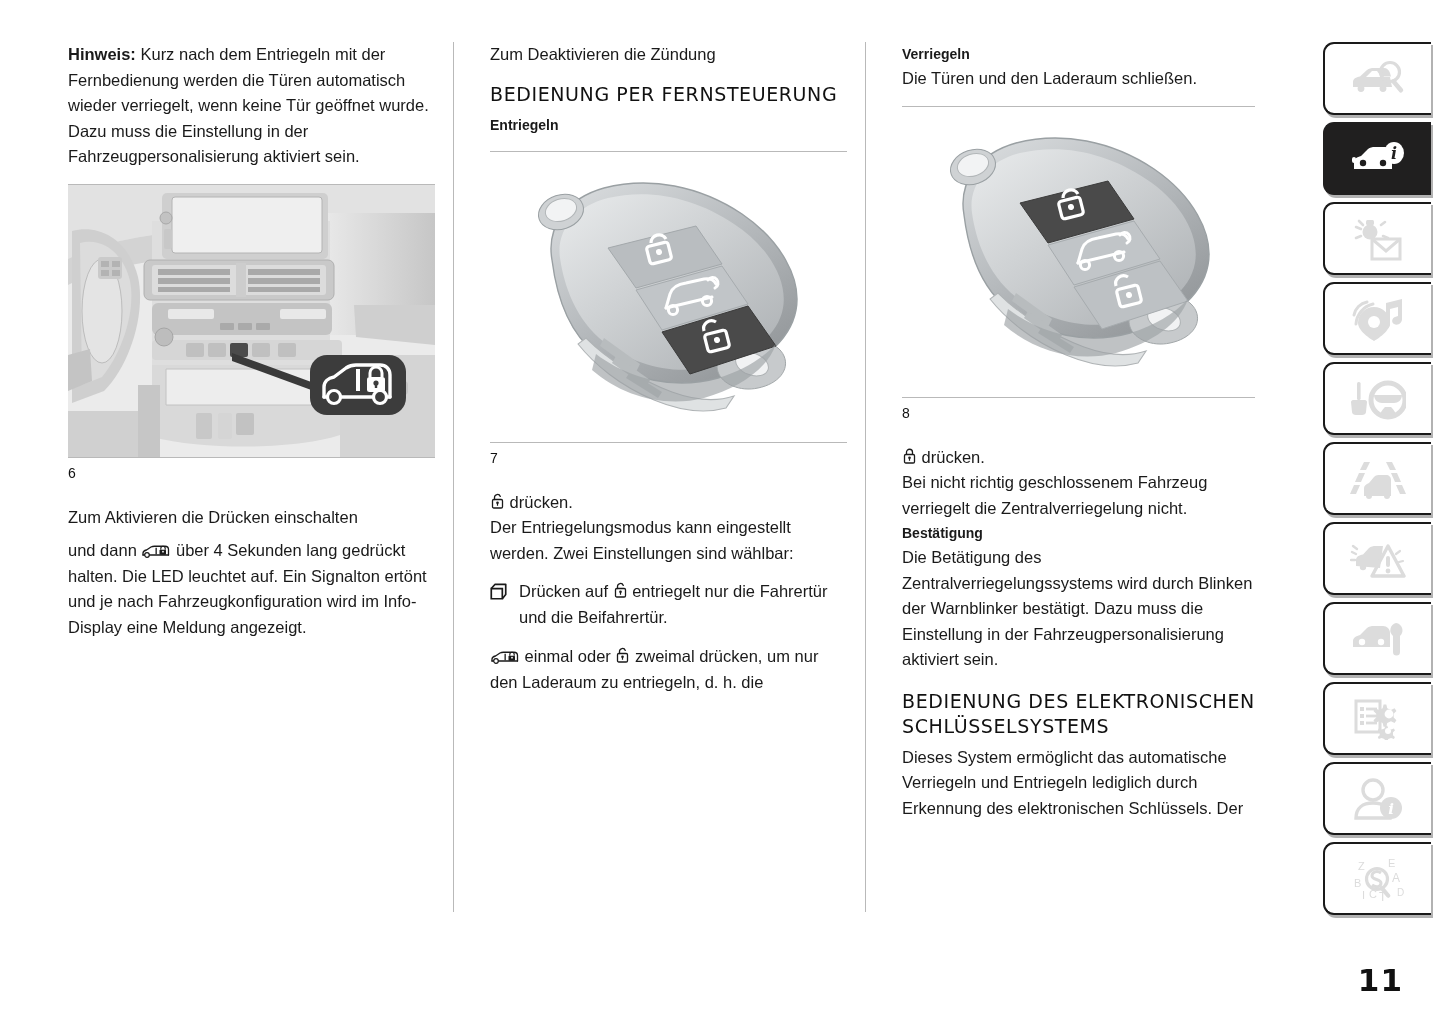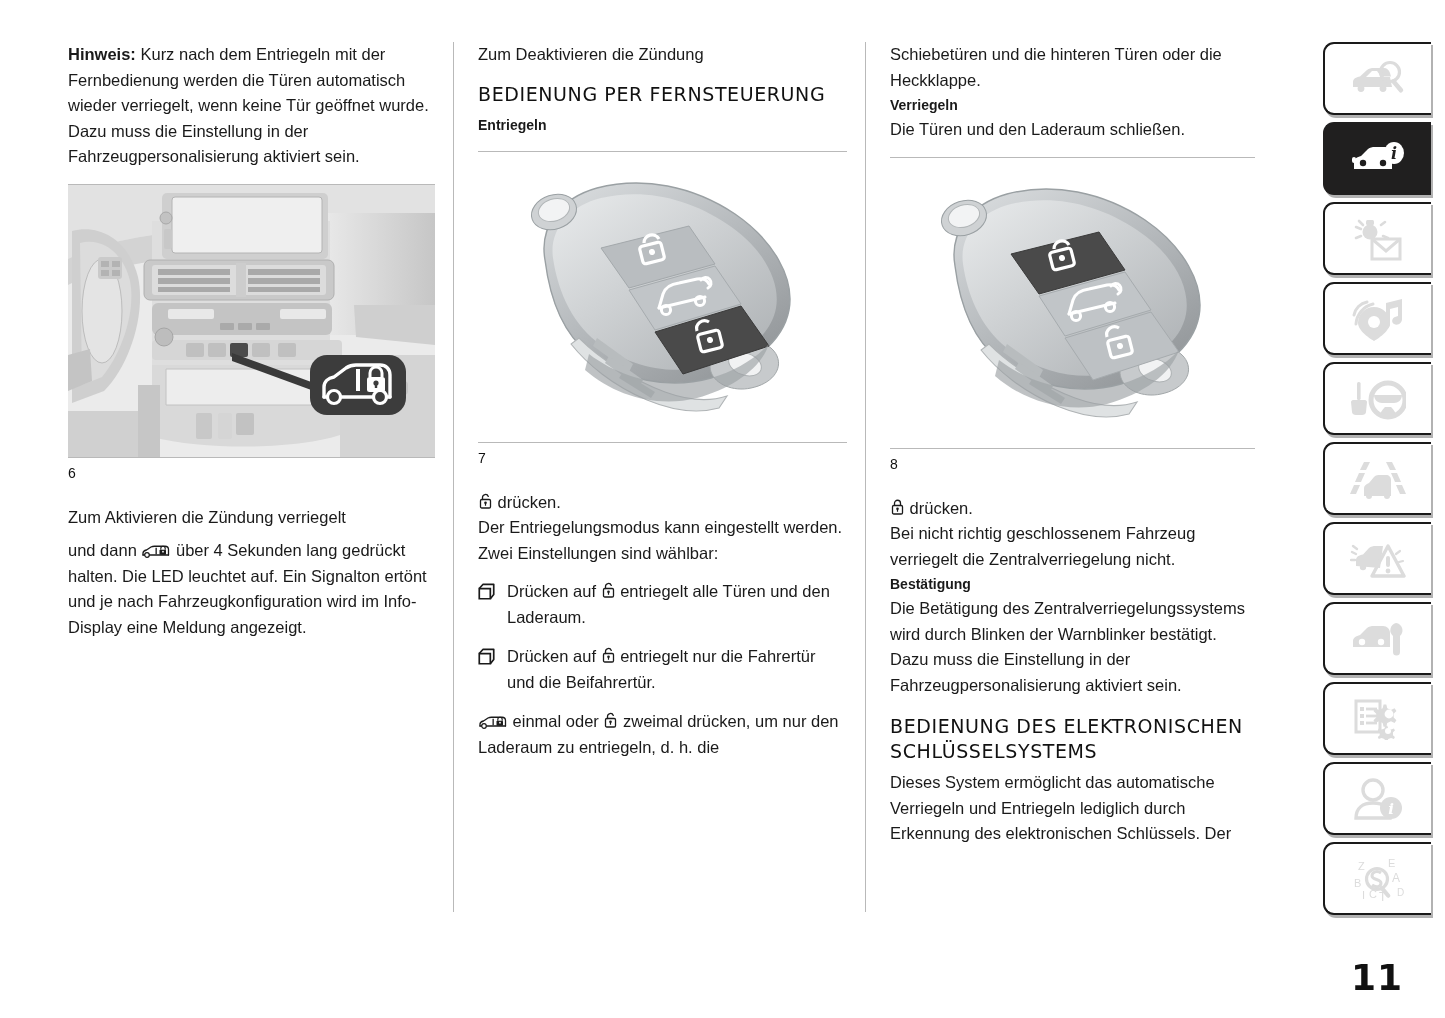--- a/index.html
+++ b/index.html
@@ -17,21 +17,21 @@
     position: absolute;
     left: 68px; top: 42px;
     width: 1205px; height: 870px;
     display: flex;
   }
   .col {
     width: 385px;
     position: relative;
     padding-right: 18px;
   }
-  .col + .col { padding-left: 24px; border-left: 1px solid #b9b9b9; }
+  .col + .col { padding-left: 36px; border-left: 1px solid #b9b9b9; }
   .col.c2 { width: 412px; }
   .col.c3 { width: 408px; }
 
   p, .h2, .h3 { font-size: 16.5px; line-height: 25.5px; }
   p { margin: 0; }
   .para { margin-bottom: 0; }
 
   .h2 {
     font-family: "DejaVu Sans", sans-serif;
     font-weight: 400;
@@ -108,21 +108,21 @@
   .tab.active { background: #201f1f; border-color: #201f1f; }
   .tab svg { display: block; }
   .tab .glyph { fill: #dcdcdc; }
   .tab.active .glyph { fill: #ffffff; }
 
   .pagenum {
     position: absolute;
     right: 42px; bottom: 20px;
     font-family: "DejaVu Sans", sans-serif;
     font-weight: 700;
-    font-size: 36px;
+    font-size: 31px;
     color: #111;
     letter-spacing: 1px;
   }
 </style>
 </head>
 <body>
 
 <div class="page">
 
   <div class="columns">
@@ -238,21 +238,21 @@
                   <rect x="306.8" y="198" width="2.4" height="5" fill="#3c3c3c"></rect>
                 </g>
               </g>
             </svg>
           </div>
         </div>
         <div class="fig-rule"></div>
         <div class="fig-cap">6</div>
       </div>
 
-      <p class="para" style="margin-top:22px">Zum Aktivieren die Zündung verriegelt</p>
+      <p class="para" style="margin-top:22px">Zum Aktivieren die Drücken einschalten</p>
       <p class="para" style="margin-top:8px"><span>und dann </span><span class="ico ico-carlock"><svg viewBox="0 0 60 30">
               <g fill="none" stroke="#1a1a1a" stroke-width="2.6" stroke-linejoin="round" stroke-linecap="round">
                 <path d="M4 22 L4 18 C4 15 7 13 11 12 L20 6 C22 5 24 4.5 27 4.5 L48 4.5 C52 4.5 55 7 55 11 L55 22"></path>
                 <path d="M4 22 H55"></path>
               </g>
               <circle cx="12" cy="22" r="4.6" fill="#fff" stroke="#1a1a1a" stroke-width="2.4"></circle>
               <rect x="29" y="7.5" width="2.6" height="13" fill="#1a1a1a"></rect>
               <rect x="37" y="11.5" width="13" height="10" rx="1.6" fill="#1a1a1a"></rect>
               <path d="M39.6 11.5 v-2.6 a4.4 4.4 0 0 1 8.8 0 v2.6" fill="none" stroke="#1a1a1a" stroke-width="2.2"></path>
               <circle cx="44" cy="15.4" r="1.8" fill="#fff"></circle>
@@ -350,33 +350,20 @@
           <span class="cube">
               <svg viewBox="0 0 20 20">
                 <path d="M1.5 6.5 H14.5 V18.5 H1.5 Z" fill="none" stroke="#1a1a1a" stroke-width="2"></path>
                 <path d="M1.5 6.5 L6 1.5 H18.5 V13.5 L14.5 18.5" fill="none" stroke="#1a1a1a" stroke-width="2" stroke-linejoin="round"></path>
               </svg>
             </span><span>Drücken auf </span><span class="ico ico-unlock"><svg viewBox="0 0 30 38">
                 <rect x="5" y="15" width="20" height="17" rx="2.6" fill="none" stroke="#1a1a1a" stroke-width="2.6"></rect>
                 <path d="M9 15 v-4 a6 6 0 0 1 11.6 -2.2" fill="none" stroke="#1a1a1a" stroke-width="2.6" stroke-linecap="round"></path>
                 <circle cx="15" cy="21.5" r="2.6" fill="#1a1a1a"></circle>
                 <rect x="13.8" y="21.5" width="2.4" height="6" fill="#1a1a1a"></rect>
-              </svg></span><span> entriegelt alle Türen und den Laderaum.</span>
-        </li>
-        <li>
-          <span class="cube">
-              <svg viewBox="0 0 20 20">
-                <path d="M1.5 6.5 H14.5 V18.5 H1.5 Z" fill="none" stroke="#1a1a1a" stroke-width="2"></path>
-                <path d="M1.5 6.5 L6 1.5 H18.5 V13.5 L14.5 18.5" fill="none" stroke="#1a1a1a" stroke-width="2" stroke-linejoin="round"></path>
-              </svg>
-            </span><span>Drücken auf </span><span class="ico ico-unlock"><svg viewBox="0 0 30 38">
-                <rect x="5" y="15" width="20" height="17" rx="2.6" fill="none" stroke="#1a1a1a" stroke-width="2.6"></rect>
-                <path d="M9 15 v-4 a6 6 0 0 1 11.6 -2.2" fill="none" stroke="#1a1a1a" stroke-width="2.6" stroke-linecap="round"></path>
-                <circle cx="15" cy="21.5" r="2.6" fill="#1a1a1a"></circle>
-                <rect x="13.8" y="21.5" width="2.4" height="6" fill="#1a1a1a"></rect>
               </svg></span><span> entriegelt nur die Fahrertür und die Beifahrertür.</span>
         </li>
       </ul>
 
       <p class="para" style="margin-top:5px"><span class="ico ico-carlock"><svg viewBox="0 0 60 30">
               <g fill="none" stroke="#1a1a1a" stroke-width="2.6" stroke-linejoin="round" stroke-linecap="round">
                 <path d="M4 22 L4 18 C4 15 7 13 11 12 L20 6 C22 5 24 4.5 27 4.5 L48 4.5 C52 4.5 55 7 55 11 L55 22"></path>
                 <path d="M4 22 H55"></path>
               </g>
               <circle cx="12" cy="22" r="4.6" fill="#fff" stroke="#1a1a1a" stroke-width="2.4"></circle>
@@ -387,21 +374,20 @@
             </svg></span><span> einmal oder </span><span class="ico ico-unlock"><svg viewBox="0 0 30 38">
               <rect x="5" y="15" width="20" height="17" rx="2.6" fill="none" stroke="#1a1a1a" stroke-width="2.6"></rect>
               <path d="M9 15 v-4 a6 6 0 0 1 11.6 -2.2" fill="none" stroke="#1a1a1a" stroke-width="2.6" stroke-linecap="round"></path>
               <circle cx="15" cy="21.5" r="2.6" fill="#1a1a1a"></circle>
               <rect x="13.8" y="21.5" width="2.4" height="6" fill="#1a1a1a"></rect>
             </svg></span><span> zweimal drücken, um nur den Laderaum zu entriegeln, d. h. die</span></p>
     </div>
 
     <div class="col c3">
 
-      <p class="para">Schiebetüren und die hinteren Türen oder die Heckklappe.</p>
       <div class="h3">Verriegeln</div>
       <p class="para">Die Türen und den Laderaum schließen.</p>
 
       <div class="figure">
         <div class="fig-rule"></div>
         <div class="fig-body fob-wrap">
           <svg width="360" height="290" viewBox="0 0 360 290" aria-hidden="true">
             <path d="M62 108 C56 74 78 46 114 36 C160 24 210 34 252 62 C290 88 312 126 306 158
                      C300 190 268 214 228 226 C186 238 140 228 106 202 C76 178 66 140 62 108 Z" fill="url(#fobA)" stroke="#9aa0a3" stroke-width="1.4"></path>
             <path d="M70 106 C66 78 86 54 118 46 C160 36 206 46 244 72 C278 94 298 128 293 156

